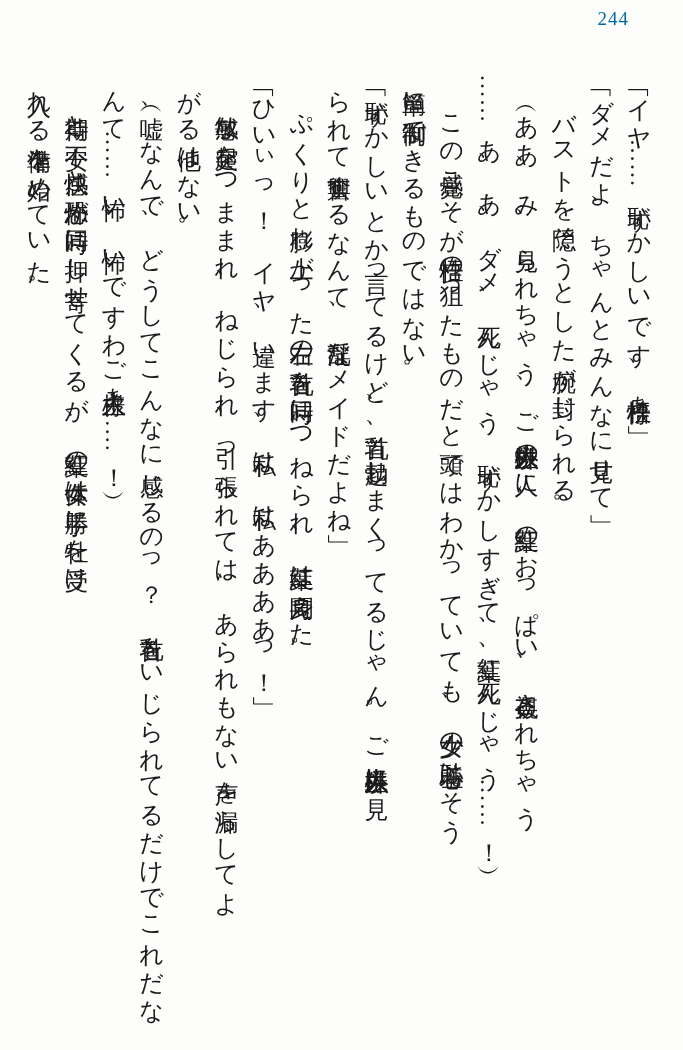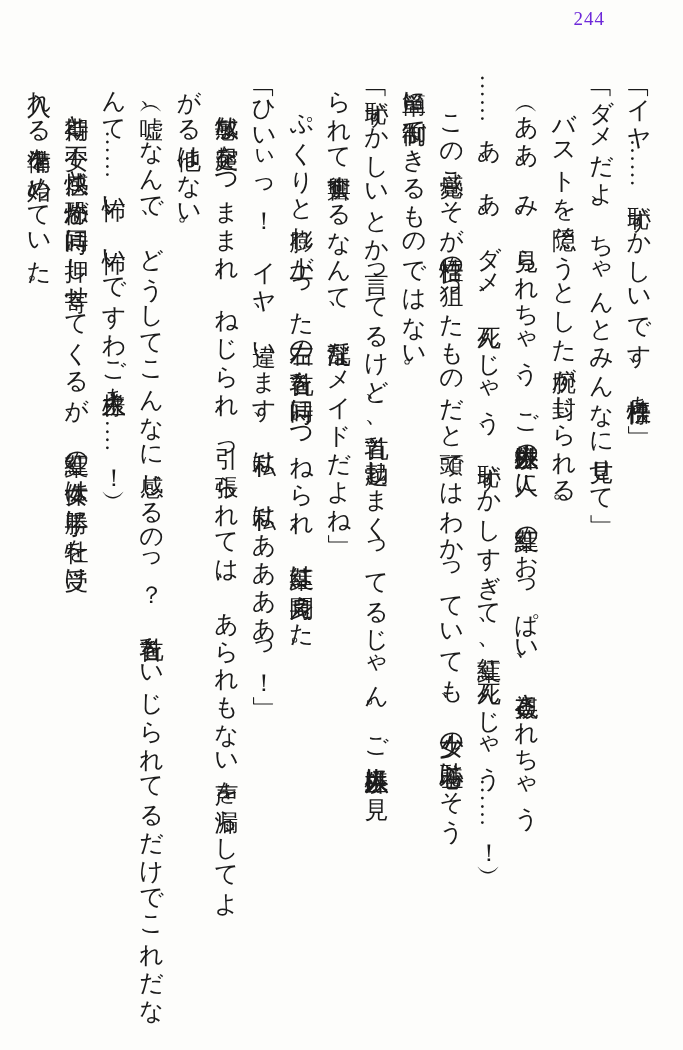--- a/index.html
+++ b/index.html
@@ -16,24 +16,24 @@
       position: relative;
       width: 683px;
       height: 1050px;
       background: #fdfdfb;
       color: #1c1c1c;
       overflow: hidden;
     }
     .page-number {
       position: absolute;
       top: 8px;
-      right: 78px;
+      right: 54px;
       font-size: 19px;
       letter-spacing: 1px;
-      color: #6d28d9;
+      color: #0369a1;
     }
     .text-block {
       position: absolute;
       top: 74px;
       right: 26px;
       height: 952px;
       writing-mode: vertical-rl;
       text-orientation: mixed;
       font-size: 24px;
       line-height: 37.5px;

